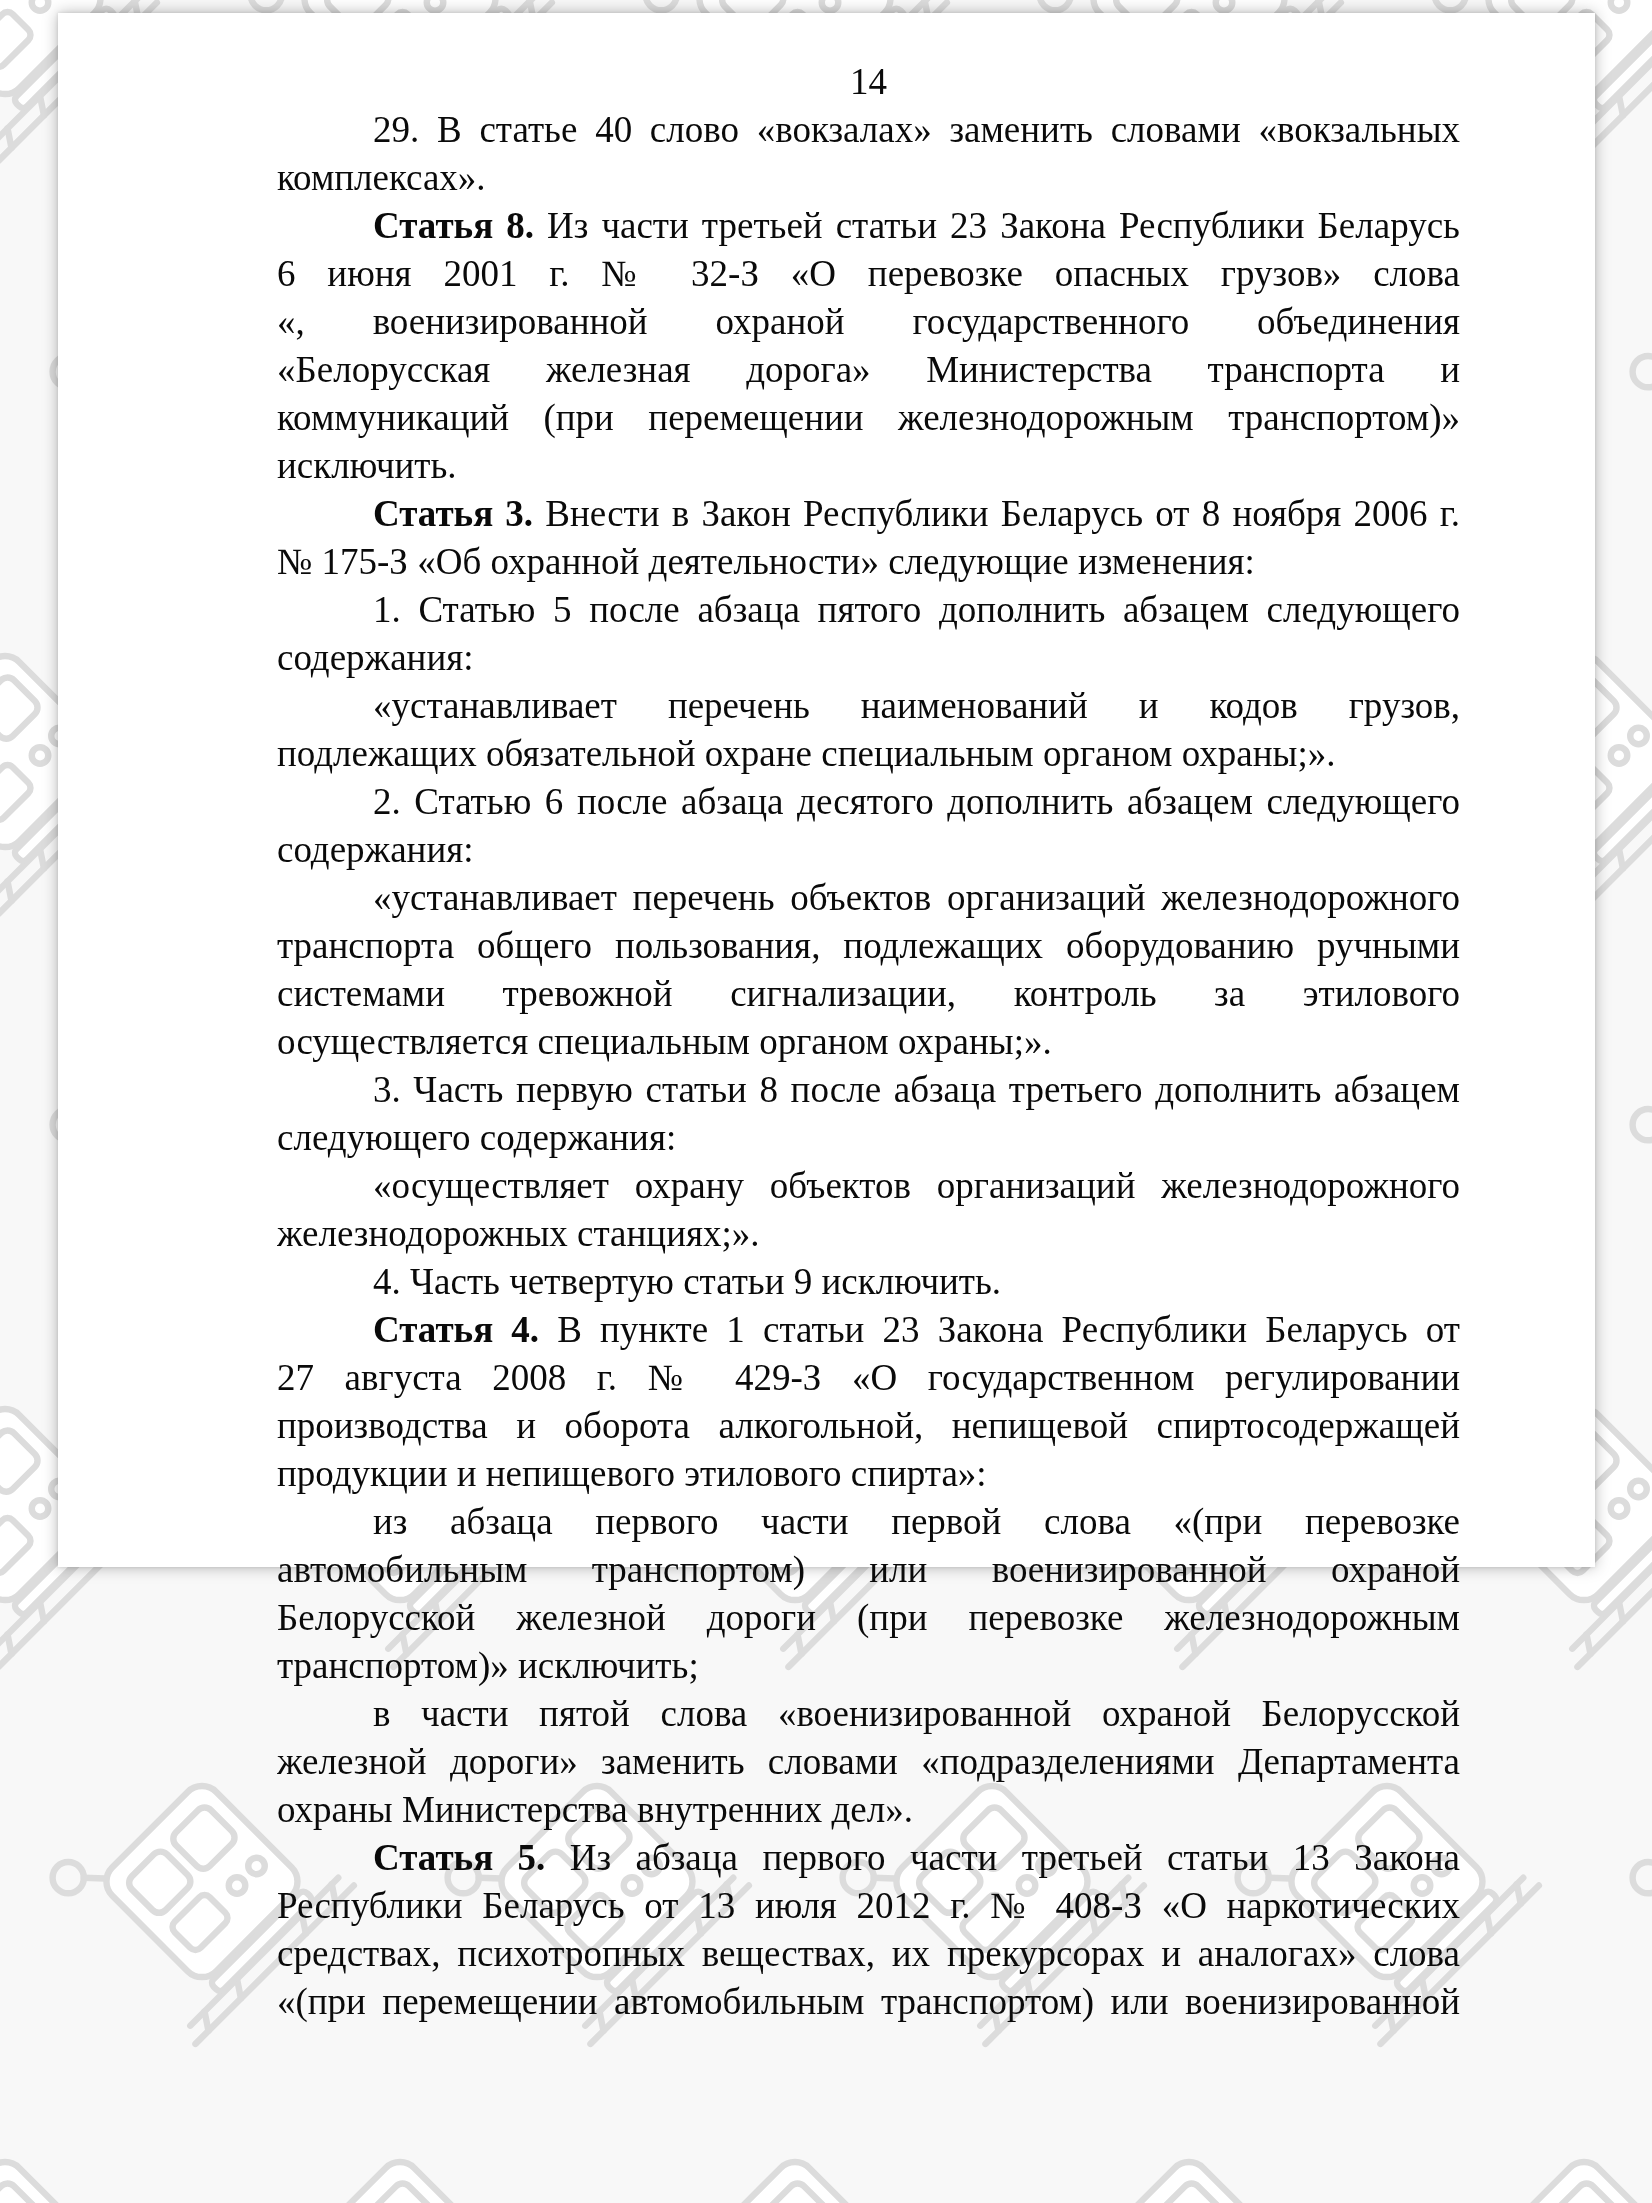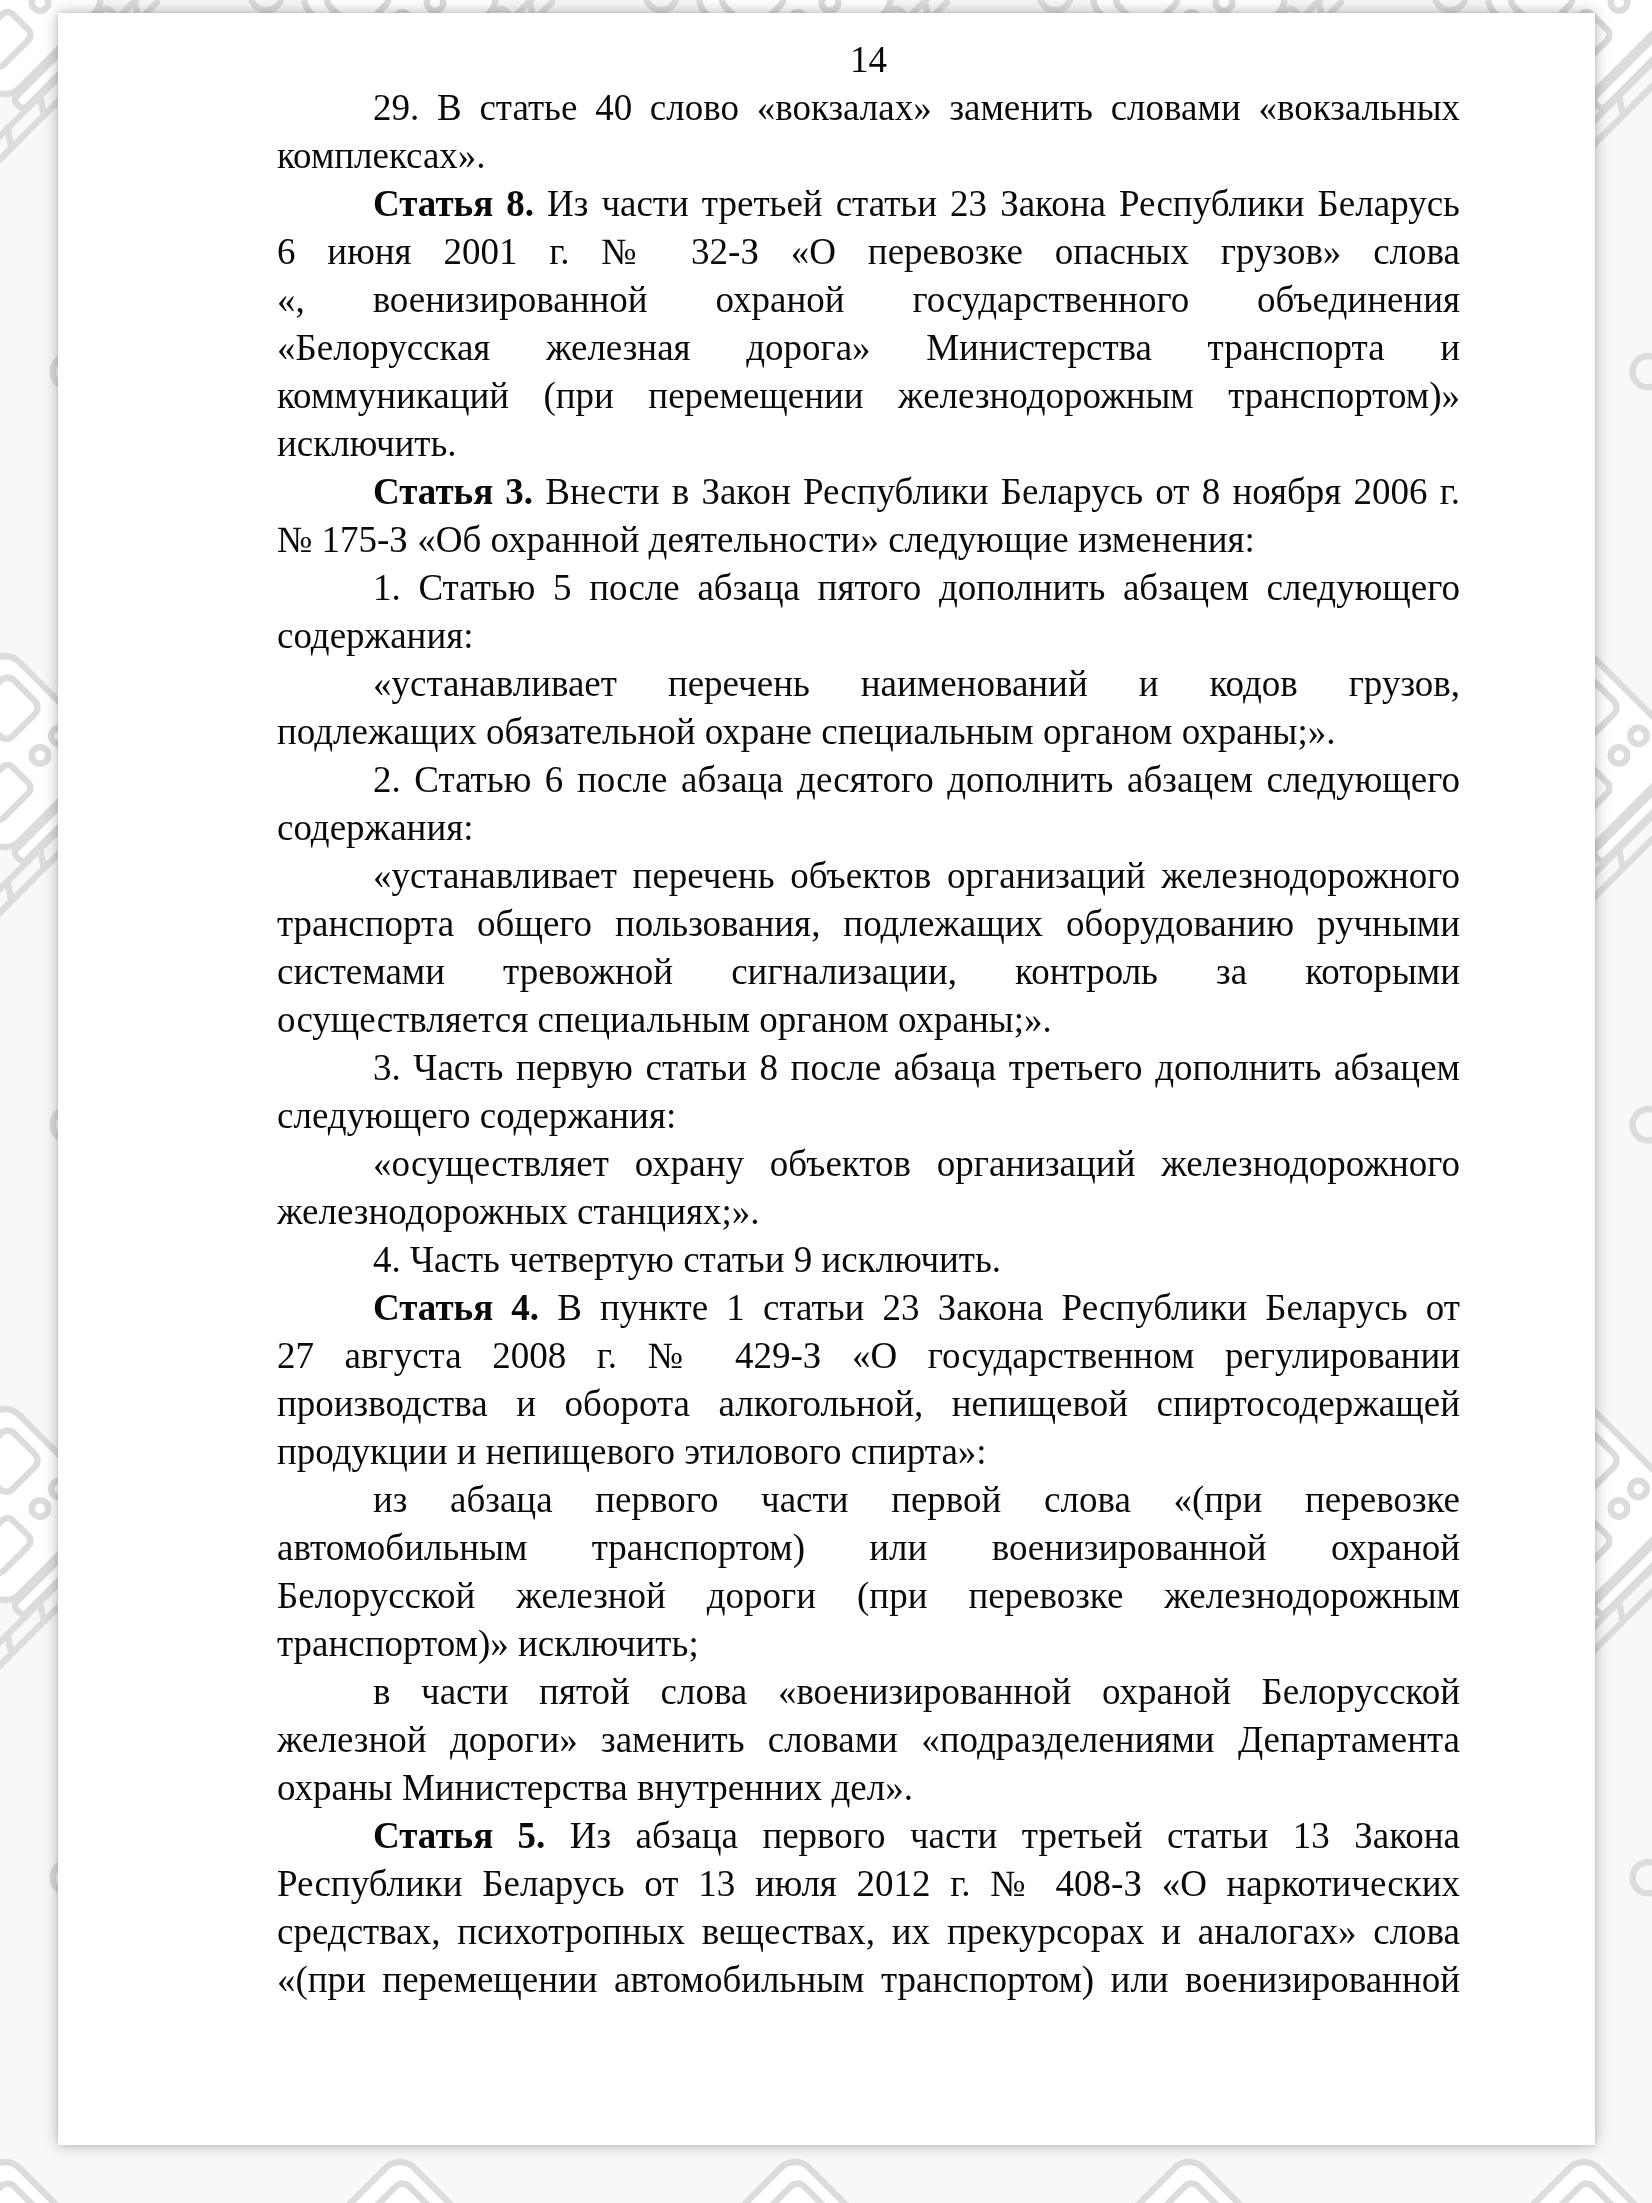--- a/index.html
+++ b/index.html
@@ -11,25 +11,25 @@
     background: #f8f8f8;
     overflow: hidden;
     font-family: "Liberation Serif", "DejaVu Serif", serif;
     color: #0a0a0a;
   }
   .bg { position: absolute; inset: 0; }
   .train { position: absolute; width: 239px; height: 303px; }
   .page {
     position: absolute;
     left: 58px; top: 13px;
-    width: 1537px; height: 2132px;
+    width: 1537px; height: 1554px;
     background: #ffffff;
     box-shadow: 0 0 14.7px rgba(0,0,0,0.28), 0 0 3.7px rgba(0,0,0,0.12);
     box-sizing: border-box;
-    padding: 23px 135px 0 219px;
+    padding: 45px 135px 0 219px;
   }
   .page-number {
     height: 48px; line-height: 48px;
     text-align: center;
     font-size: 37px;
   }
   .doc-body { font-size: 37px; }
   .ln {
     height: 48px; line-height: 48px;
     text-align: justify;
@@ -659,21 +659,21 @@
         <div class="ln first"><b>Статья 3.</b> Внести в Закон Республики Беларусь от 8 ноября 2006 г.</div>
         <div class="ln last">№ 175-З «Об охранной деятельности» следующие изменения:</div>
         <div class="ln first">1. Статью 5 после абзаца пятого дополнить абзацем следующего</div>
         <div class="ln last">содержания:</div>
         <div class="ln first">«устанавливает перечень наименований и кодов грузов,</div>
         <div class="ln last">подлежащих обязательной охране специальным органом охраны;».</div>
         <div class="ln first">2. Статью 6 после абзаца десятого дополнить абзацем следующего</div>
         <div class="ln last">содержания:</div>
         <div class="ln first">«устанавливает перечень объектов организаций железнодорожного</div>
         <div class="ln">транспорта общего пользования, подлежащих оборудованию ручными</div>
-        <div class="ln">системами тревожной сигнализации, контроль за которыми</div>
+        <div class="ln">системами тревожной сигнализации, контроль за этилового</div>
         <div class="ln last">осуществляется специальным органом охраны;».</div>
         <div class="ln first">3. Часть первую статьи 8 после абзаца третьего дополнить абзацем</div>
         <div class="ln last">следующего содержания:</div>
         <div class="ln first">«осуществляет охрану объектов организаций железнодорожного</div>
         <div class="ln last">железнодорожных станциях;».</div>
         <div class="ln first last">4. Часть четвертую статьи 9 исключить.</div>
         <div class="ln first"><b>Статья 4.</b> В пункте 1 статьи 23 Закона Республики Беларусь от</div>
         <div class="ln">27&nbsp;августа 2008 г. № 429-З «О государственном регулировании</div>
         <div class="ln">производства и оборота алкогольной, непищевой спиртосодержащей</div>
         <div class="ln last">продукции и непищевого этилового спирта»:</div>

